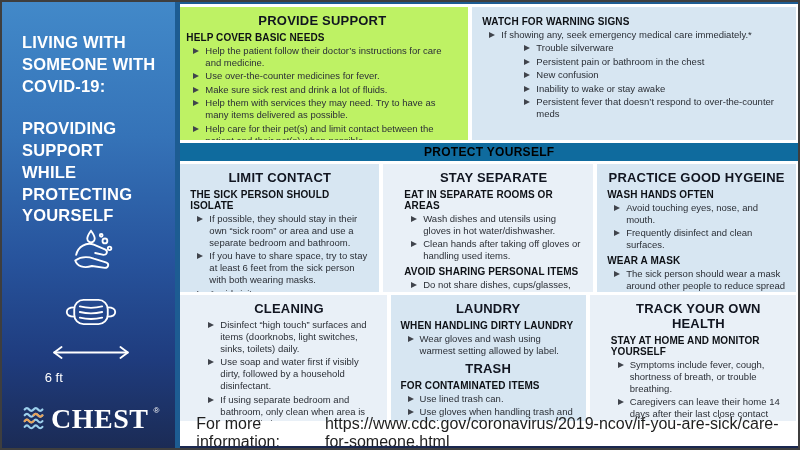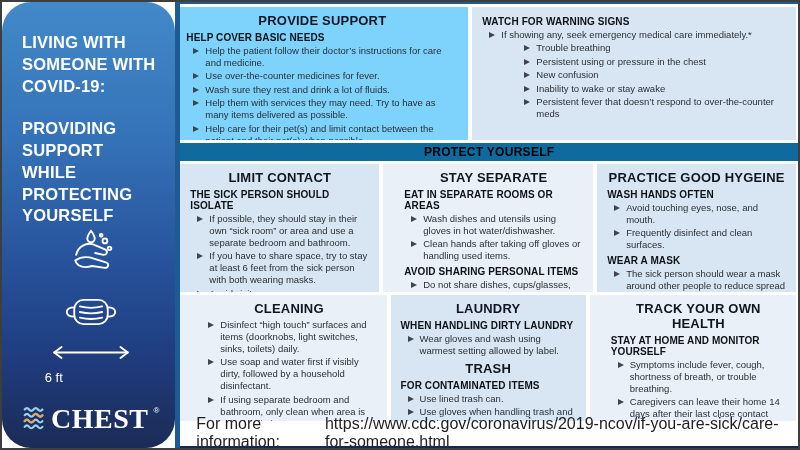--- a/index.html
+++ b/index.html
@@ -14,21 +14,20 @@
     overflow: hidden;
   }
 
   
   .sidebar {
     flex: 0 0 158px;
     background: linear-gradient(180deg, #4289c9 0%, #3573b8 30%, #27539c 58%, #1f3c7e 80%, #1b2b55 100%);
     color: #fff;
     display: flex; flex-direction: column;
     padding: 30px 16px 14px 20px;
-    border-radius: 29px;
   }
   .sb-title { font-weight: bold; font-size: 16.5px; line-height: 1.32; letter-spacing: .2px; }
   .sb-title .part2 { margin-top: 21px; }
   .sb-icons { margin-top: auto; display: flex; flex-direction: column; align-items: center; gap: 13px; }
   .dist { display: flex; flex-direction: column; gap: 6px; }
   .dist-label { font-size: 13px; color: #fff; }
   .chest-logo { margin-top: 20px; display: flex; align-items: flex-start; gap: 5px; }
   .chest-word { font-family: "Liberation Serif", "DejaVu Serif", serif; font-weight: bold; font-size: 28px; line-height: 1; letter-spacing: .5px; }
   .chest-reg { font-size: 8px; line-height: 1; margin-top: 2px; }
 
@@ -48,21 +47,21 @@
   .row3 { height: 126px; margin-bottom: 3px; }
 
   .bar {
     height: 18px; margin: 0 -2px 3px 0;
     background: #0f6b9e; color: #000000;
     font-weight: bold; font-size: 12px; letter-spacing: .3px;
     text-align: center; line-height: 18px;
   }
 
   .panel { overflow: hidden; padding: 5px 10px 4px; }
-  .bg-white { background: #7dd3fc; padding-left: 6px; }
+  .bg-white { background: #bef264; padding-left: 6px; }
   .bg-blue  { background: #d7e6f2; }
   .bg-light { background: #e9f0f7; padding-left: 21px; }
   .panel.col { flex: 1; }
   .panel-ps { flex: 0 0 288px; }
   .panel-seek { flex: 1; }
 
   .ptitle { font-size: 13px; font-weight: bold; color: #111520; text-align: center; margin: 1px 0 3px; letter-spacing: .2px; }
   .phead  { font-size: 10px; font-weight: bold; color: #0e1116; margin: 4px 0 2px; letter-spacing: .1px; }
   .plist { list-style: none; }
   .b { display: flex; gap: 6px; font-size: 9.5px; line-height: 1.27; color: #2b2f36; margin: 0 0 1.5px 7px; }
@@ -144,21 +143,21 @@
           <li class="b">
               <span class="tri"></span>
               <span>Help the patient follow their doctor’s instructions for care and medicine.</span>
             </li>
           <li class="b">
               <span class="tri"></span>
               <span>Use over-the-counter medicines for fever.</span>
             </li>
           <li class="b">
               <span class="tri"></span>
-              <span>Wash sure they rest and drink a lot of fluids.</span>
+              <span>Make sure sick rest and drink a lot of fluids.</span>
             </li>
           <li class="b">
               <span class="tri"></span>
               <span>Help them with services they may need. Try to have as many items delivered as possible.</span>
             </li>
           <li class="b">
               <span class="tri"></span>
               <span>Help care for their pet(s) and limit contact between the patient and their pet(s) when possible.</span>
             </li>
         </ul>
@@ -166,25 +165,25 @@
 
       <section class="panel bg-blue panel-seek">
         <h3 class="phead">WATCH FOR WARNING SIGNS</h3>
         <ul class="plist">
           <li class="b">
               <span class="tri"></span>
               <span>If showing any, seek emergency medical care immediately.*</span>
             </li>
           <li class="b sub">
               <span class="tri"></span>
-              <span>Trouble breathing</span>
-            </li>
-          <li class="b sub">
-              <span class="tri"></span>
-              <span>Persistent using or pressure in the chest</span>
+              <span>Trouble silverware</span>
+            </li>
+          <li class="b sub">
+              <span class="tri"></span>
+              <span>Persistent pain or bathroom in the chest</span>
             </li>
           <li class="b sub">
               <span class="tri"></span>
               <span>New confusion</span>
             </li>
           <li class="b sub">
               <span class="tri"></span>
               <span>Inability to wake or stay awake</span>
             </li>
           <li class="b sub">

